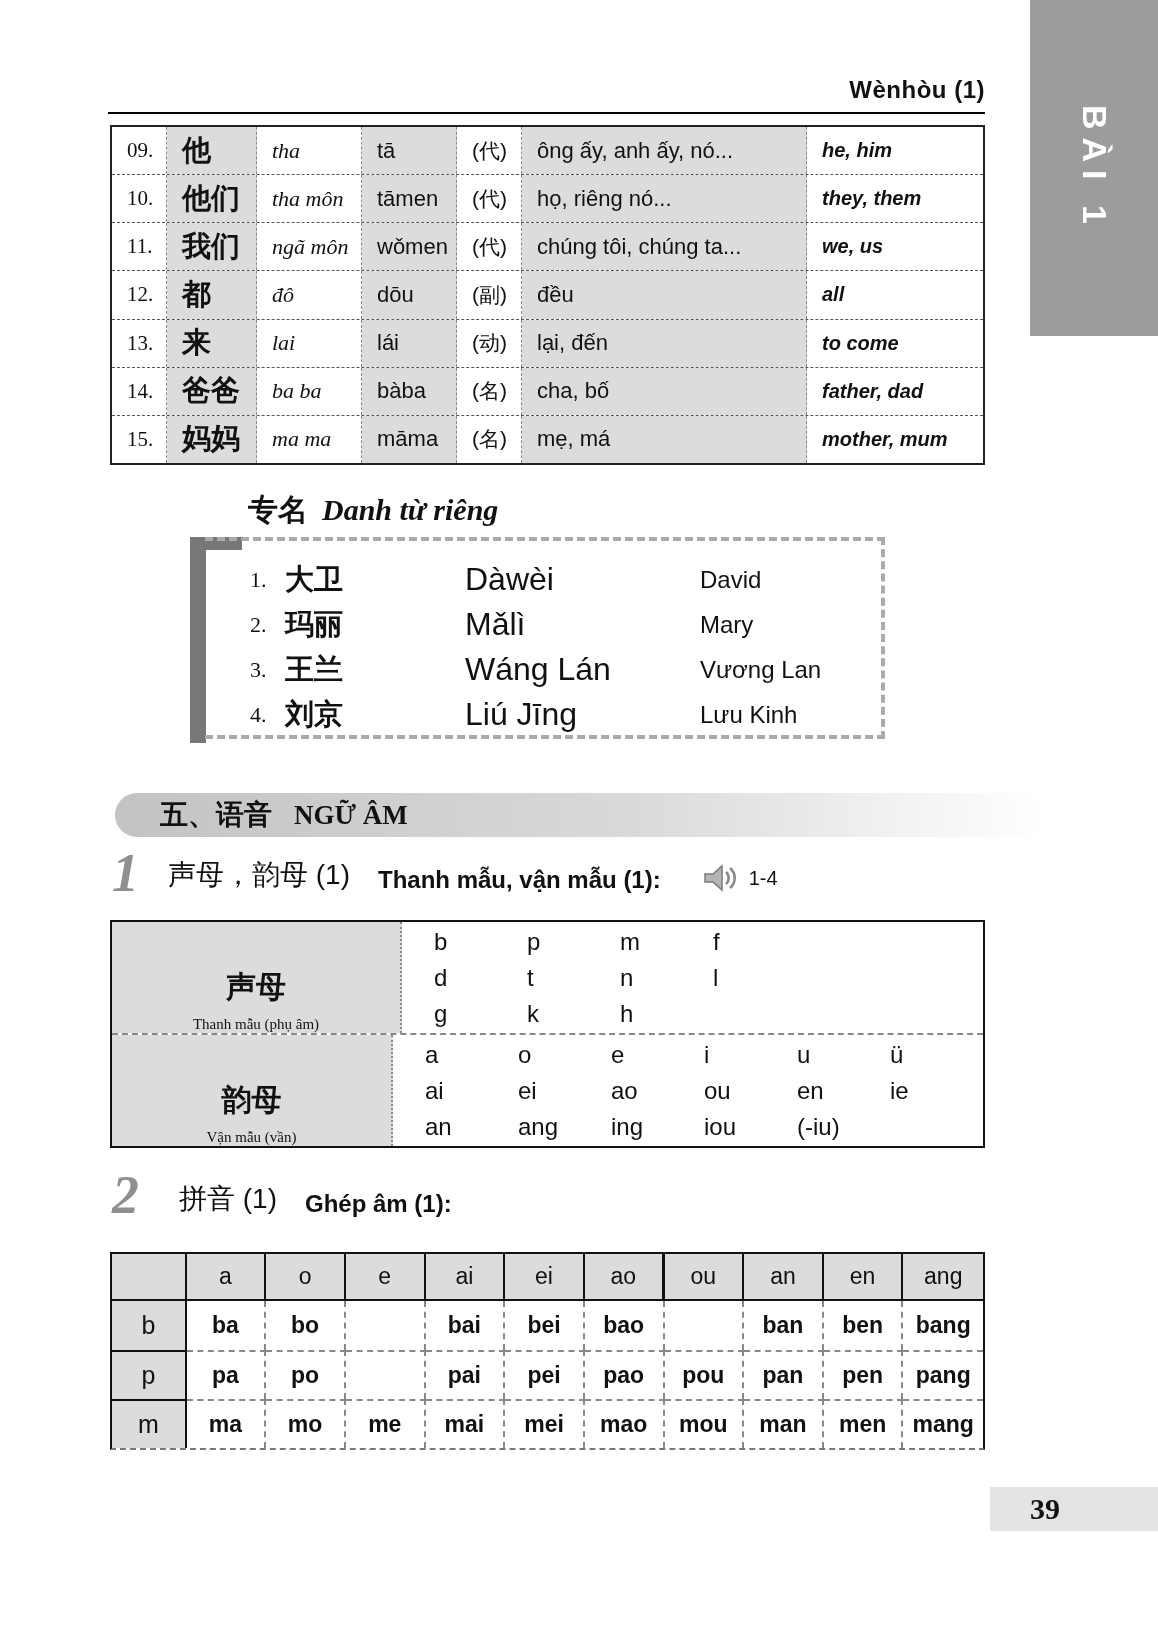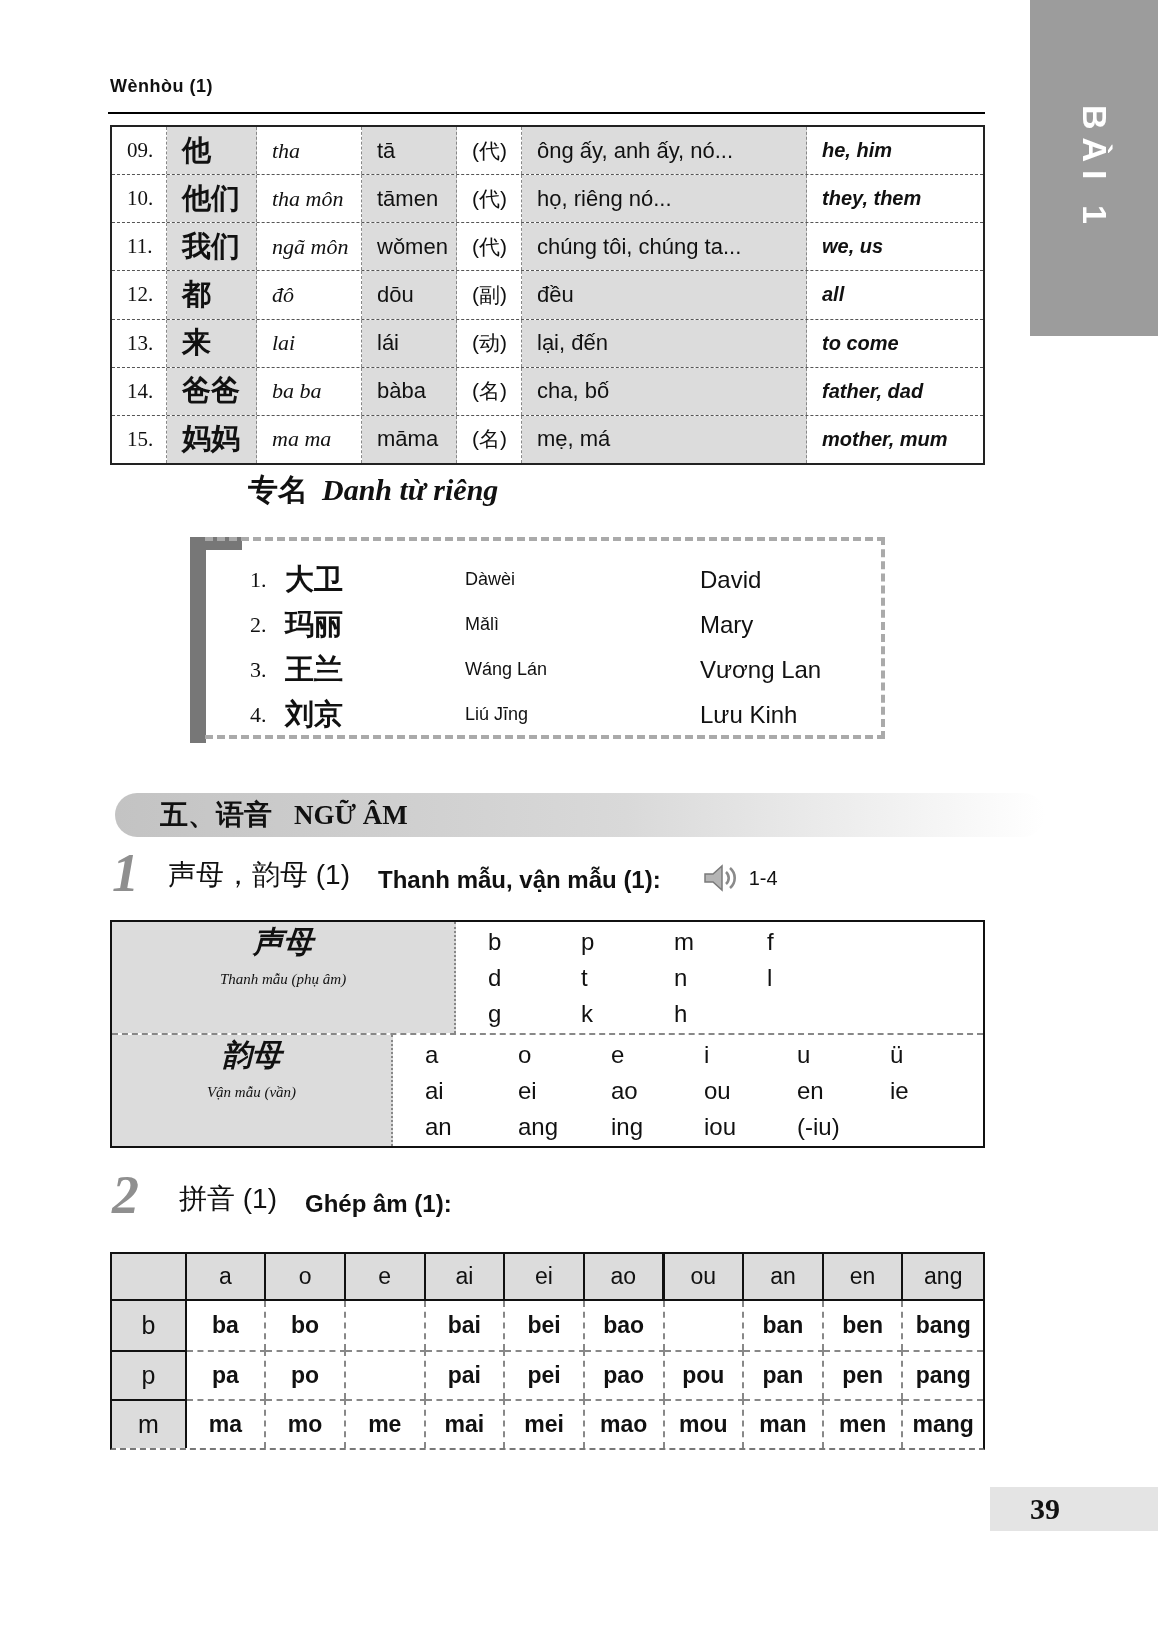--- a/index.html
+++ b/index.html
@@ -1,21 +1,21 @@
 <!DOCTYPE html>
 <html><head>
 <meta charset="utf-8">
 <style>
   html,body{margin:0;padding:0;background:#fff;}
   .page{position:relative;width:1158px;height:1646px;background:#ffffff;overflow:hidden;
         font-family:"Liberation Sans",sans-serif;color:#111;}
 
   
-  .hdr-title{position:absolute;left:110px;top:76px;width:875px;text-align:left;
-             font-size:18px;font-weight:600;letter-spacing:.5px;}
+  .hdr-title{position:absolute;left:110px;top:76px;width:875px;text-align:right;
+             font-size:24px;font-weight:600;letter-spacing:.5px;}
   .hdr-rule{position:absolute;left:108px;top:112px;width:877px;border-top:2.5px solid #000;}
 
   
   .side-tab{position:absolute;left:1030px;top:0;width:128px;height:336px;background:#9c9c9c;
             display:flex;align-items:center;justify-content:center;}
   .side-tab span{writing-mode:vertical-rl;color:#fff;font-weight:bold;font-size:34px;
                  letter-spacing:8px;font-family:"Liberation Sans",sans-serif;}
 
   
   .vocab{position:absolute;left:110px;top:125px;width:875px;height:340px;
@@ -27,32 +27,32 @@
   .vcell:last-child{border-right:none;}
   .c-num{width:55px;font-family:"Liberation Serif",serif;font-size:21px;}
   .c-hanzi{width:90px;background:#dcdcdc;font-size:29px;font-weight:600;}
   .c-viet{width:105px;font-family:"Liberation Serif",serif;font-style:italic;font-size:22px;}
   .c-pinyin{width:95px;background:#dcdcdc;font-size:22px;}
   .c-pos{width:65px;font-size:21px;}
   .c-meaning{width:285px;background:#dcdcdc;font-size:22px;}
   .c-english{flex:1;font-size:20px;font-style:italic;font-weight:bold;}
 
   
-  .pn-title{position:absolute;left:248px;top:470px;font-size:30px;font-weight:bold;}
+  .pn-title{position:absolute;left:248px;top:490px;font-size:30px;font-weight:bold;}
   .pn-title .zh{font-family:"Liberation Sans",sans-serif;}
   .pn-title .vi{font-family:"Liberation Serif",serif;font-style:italic;margin-left:14px;}
   .pn-box{position:absolute;left:205px;top:537px;width:680px;height:202px;box-sizing:border-box;
           border-top:4px dashed #aaa;border-right:4px dashed #aaa;border-bottom:4px dashed #aaa;
           padding:16px 0 0 45px;}
   .pn-bracket-v{position:absolute;left:190px;top:537px;width:16px;height:206px;background:#777;}
   .pn-bracket-h{position:absolute;left:190px;top:537px;width:52px;height:13px;background:#777;}
   .pn-row{display:flex;align-items:center;height:45px;}
   .pn-num{width:35px;font-family:"Liberation Serif",serif;font-size:22px;}
   .pn-hanzi{width:180px;font-size:29px;font-weight:600;}
-  .pn-pinyin{width:235px;font-size:18px;}
+  .pn-pinyin{width:235px;font-size:32px;}
   .pn-name{flex:1;font-size:24px;}
 
   
   .sec-bar{position:absolute;left:115px;top:779px;width:930px;height:44px;border-radius:22px;
            background:linear-gradient(to right,#c3c3c3,#d9d9d9 55%,#ffffff 100%);
            display:flex;align-items:center;padding-left:45px;box-sizing:border-box;margin-top:14px;}
   .sec-bar .zh{font-size:28px;font-weight:bold;}
   .sec-bar .vi{font-size:27px;font-weight:bold;font-family:"Liberation Serif",serif;margin-left:22px;}
 
   
@@ -62,22 +62,22 @@
   .item-zh{font-size:28px;}
   .item-vi{font-size:24px;font-weight:bold;}
   .audio-wrap{display:flex;align-items:center;gap:6px;margin-left:14px;}
   .audio-label{font-size:20px;}
 
   
   .phon{position:absolute;left:110px;top:920px;width:875px;height:228px;border:2.5px solid #111;
         box-sizing:border-box;display:flex;flex-direction:column;}
   .phon-row{flex:1;display:flex;}
   .phon-row + .phon-row{border-top:2px dashed #888;}
-  .phon-head{width:344px;background:#dcdcdc;border-right:2px dotted #888;box-sizing:border-box;
-             display:flex;flex-direction:column;align-items:center;justify-content:flex-start;gap:8px;font-style:italic;}
+  .phon-head{width:290px;background:#dcdcdc;border-right:2px dotted #888;box-sizing:border-box;
+             display:flex;flex-direction:column;align-items:center;justify-content:flex-end;gap:8px;}
   .phon-head .zh{font-size:30px;font-weight:bold;}
   .phon-head .vi{font-family:"Liberation Serif",serif;font-size:15px;}
   .phon-body{flex:1;display:flex;flex-direction:column;justify-content:center;padding-left:32px;}
   .phon-line{display:flex;height:36px;align-items:center;}
   .phon-line span{width:93px;font-size:24px;}
 
   
   .pytab{position:absolute;left:110px;top:1252px;width:875px;box-sizing:border-box;
          border-top:2.5px solid #111;border-left:2.5px solid #111;border-right:2.5px solid #111;
          border-bottom:2px dashed #777;}

